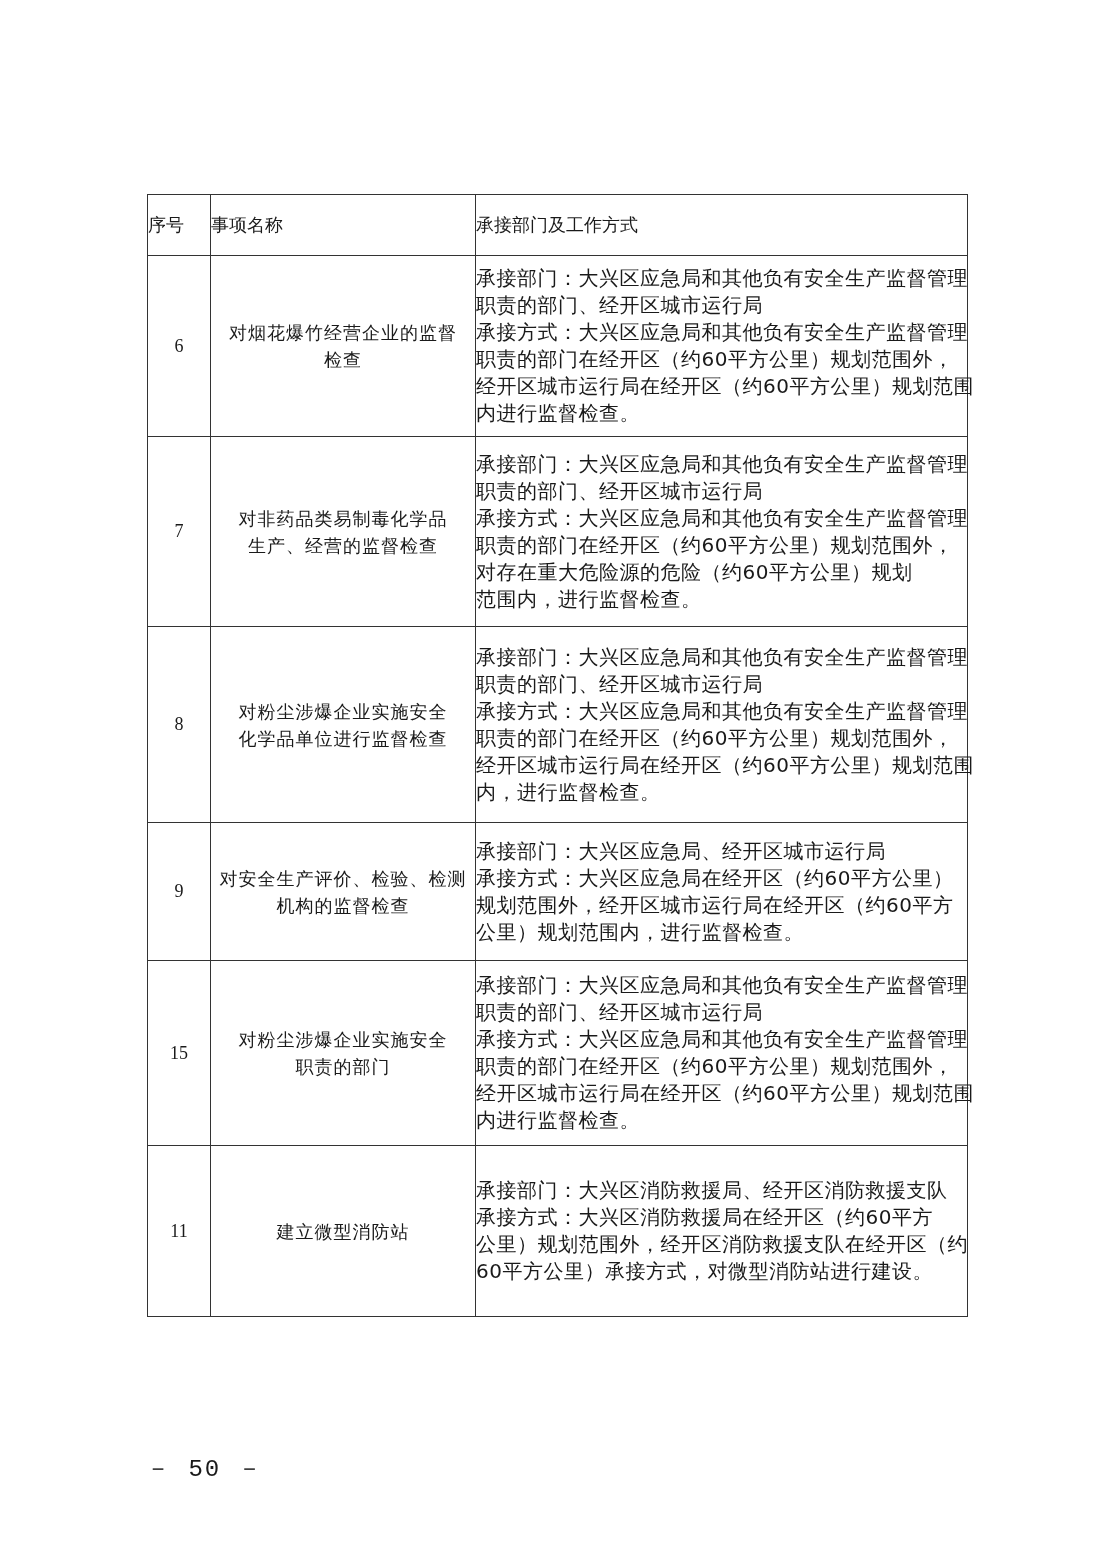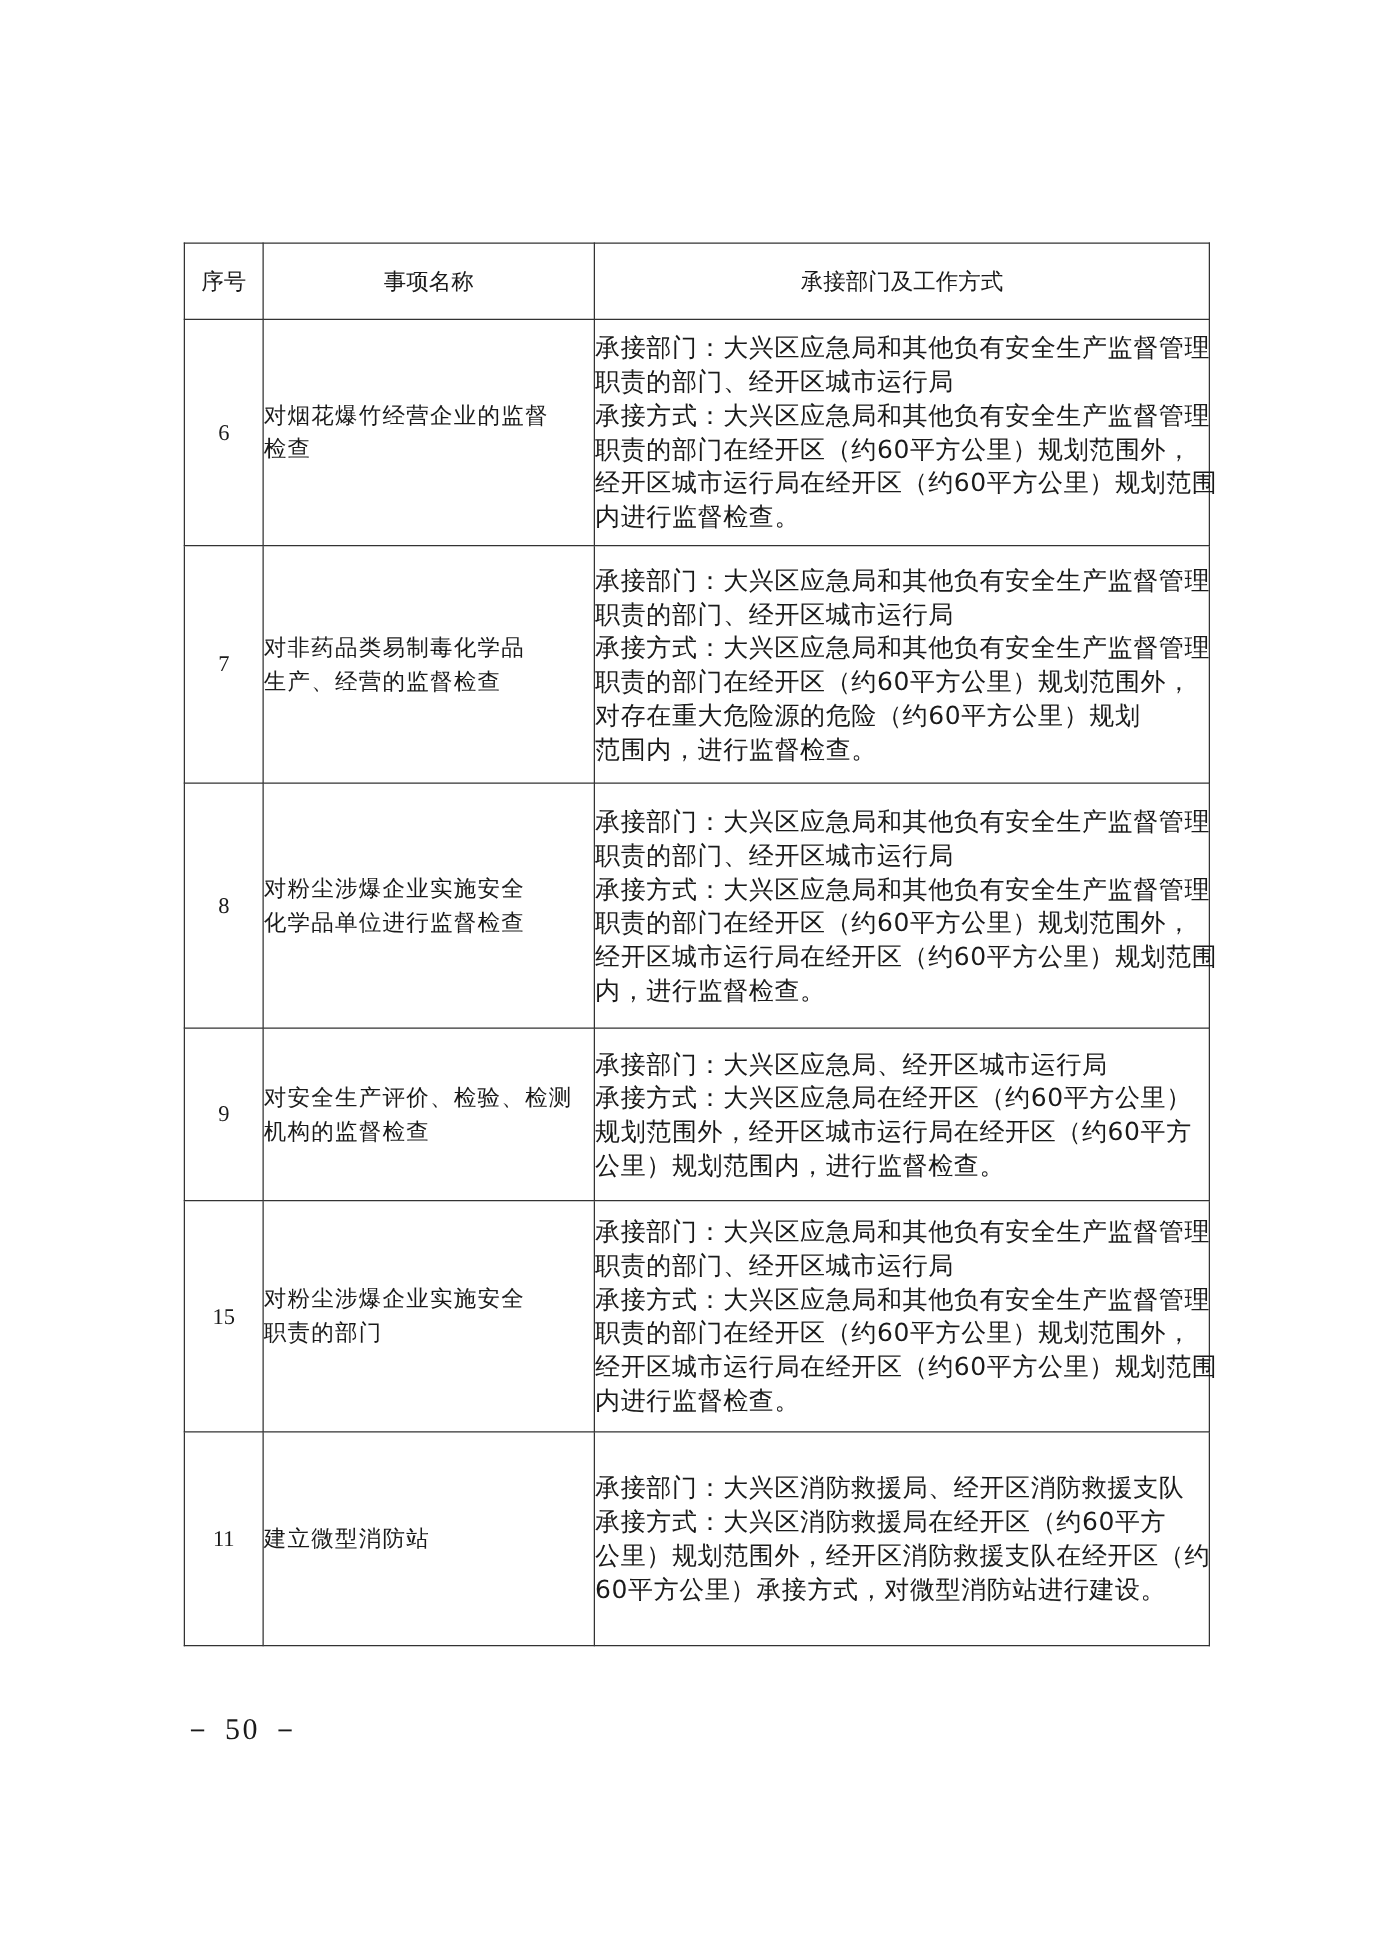--- a/index.html
+++ b/index.html
@@ -1,30 +1,30 @@
 <!DOCTYPE html>
 <html><head>
 <meta charset="utf-8">
 <style>
   html, body { margin: 0; padding: 0; background: #ffffff; }
   body { width: 1102px; height: 1559px; position: relative; overflow: hidden;
          font-family: "DejaVu Serif", "Liberation Serif", serif; color: #1a1a1a; }
   table.doc-table { position: absolute; left: 147px; top: 194px; width: 820px;
          border-collapse: collapse; table-layout: fixed; }
   table.doc-table td, table.doc-table th { border: 1.5px solid #333; padding: 0; vertical-align: middle; }
-  th { font-weight: normal; font-size: 18px; height: 60px; text-align: center;
+  th { font-weight: normal; font-size: 18px; height: 60px; text-align: left;
        font-family: "DejaVu Sans", "Liberation Sans", sans-serif; }
   td.seq { text-align: center; font-size: 18px; font-family: "Liberation Serif", serif; }
   td.name { font-size: 18px; line-height: 27px; padding: 0 8px 0 10px; letter-spacing: 1px;
-            font-family: "DejaVu Sans", "Liberation Sans", sans-serif; }
+            font-family: "DejaVu Sans", "Liberation Sans", sans-serif; text-align: center; }
   td.dept { font-size: 20px; line-height: 27px; padding: 0 8px 0 10px; letter-spacing: 0.5px;
             font-family: "DejaVu Sans", "Liberation Sans", sans-serif; white-space: pre-line; }
   .line { display: block; white-space: nowrap; }
-  .page-num { position: absolute; left: 146px; top: 1367px; font-size: 24px;
-              font-family: Liberation Serif, serif; letter-spacing: 2px; }
+  .page-num { position: absolute; left: 146px; top: 1452px; font-size: 24px;
+              font-family: Liberation Mono, monospace; letter-spacing: 2px; }
 </style>
 </head>
 <body>
 
 <table class="doc-table">
   <colgroup>
     <col style="width:63px">
     <col style="width:265px">
     <col style="width:492px">
   </colgroup>

